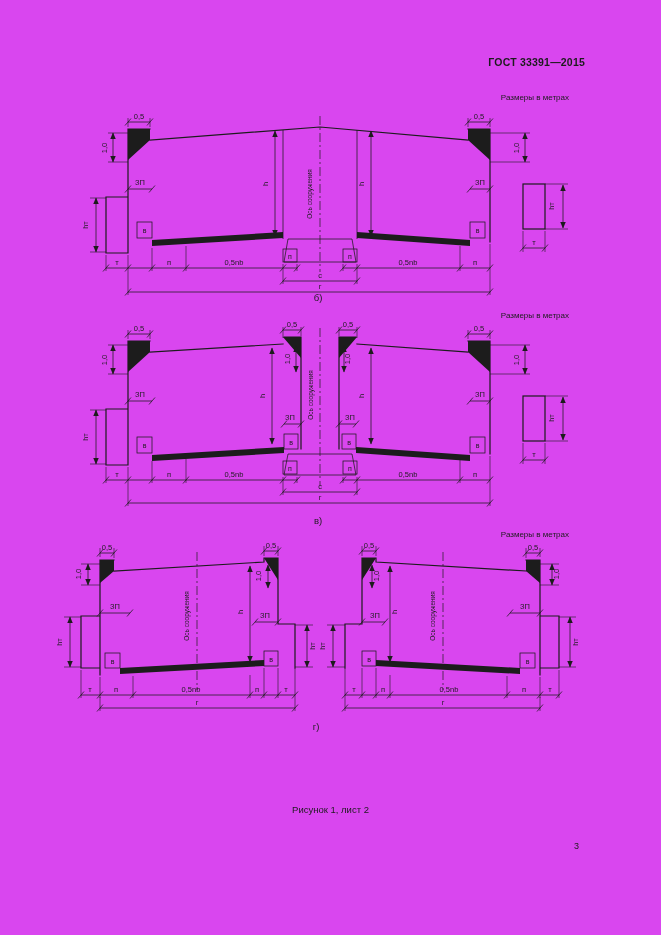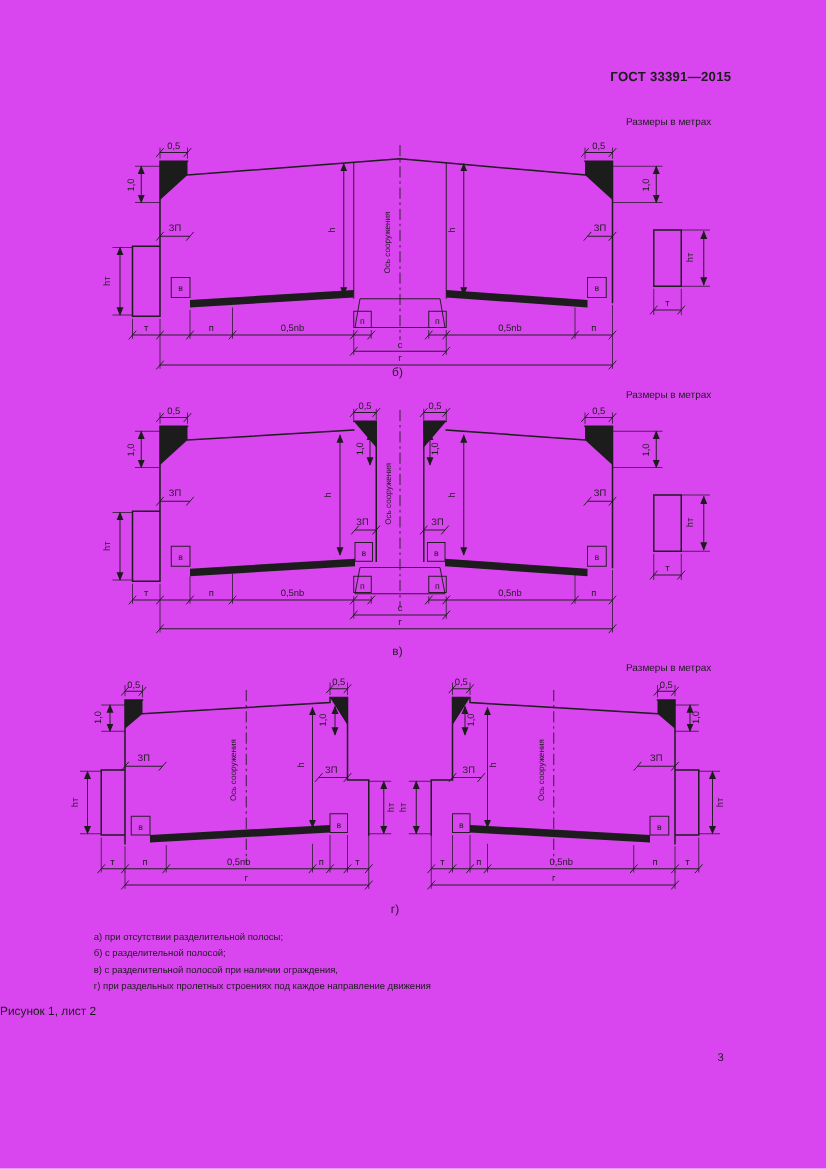--- a/index.html
+++ b/index.html
@@ -2,21 +2,21 @@
 <html><head>
 <meta charset="utf-8">
 <style>
   html,body{margin:0;padding:0;background:#fff;}
   .page{position:relative;width:661px;height:935px;background:#d946ef;outline:1px solid #e4e4e4;
         font-family:"Liberation Sans",sans-serif;color:#1c1c1c;overflow:hidden;}
   .std{position:absolute;top:56px;right:76px;font-size:10.5px;font-weight:bold;letter-spacing:.2px;}
   .note{position:absolute;right:92px;font-size:8px;}
   .n1{top:93px}.n2{top:311px}.n3{top:530px}
   .fnotes{position:absolute;left:75px;top:743px;font-size:7.6px;line-height:13px;}
-  .caption{position:absolute;left:0;top:804px;width:100%;font-size:9.5px;}
+  .caption{position:absolute;left:0;top:804px;width:100%;text-align:center;font-size:9.5px;}
   .pagenum{position:absolute;right:82px;top:841px;font-size:9px;}
   svg{position:absolute;left:0;top:0;}
   .ln{stroke:#1c1c1c;stroke-width:1.2;fill:none;stroke-linecap:square;}
   .dm{stroke:#1c1c1c;stroke-width:.75;fill:none;}
   .xt{stroke:#1c1c1c;stroke-width:.6;fill:none;}
   .bk{fill:#1c1c1c;stroke:none;}
   .cl{stroke:#1c1c1c;stroke-width:.7;fill:none;stroke-dasharray:9 3 2 3;}
   .ar{marker-start:url(#arw);marker-end:url(#arw);}
   text{font-family:"Liberation Sans",sans-serif;font-size:7.5px;fill:#1c1c1c;}
   .tm{text-anchor:middle;}
@@ -209,22 +209,16 @@
       <text class="tm" x="383" y="692">п</text>
       <text class="tm" x="449" y="692">0,5nb</text>
       <text class="tm" x="524" y="692">п</text>
       <text class="tm" x="550" y="692">т</text>
       <text class="tm" x="197" y="705">г</text>
       <text class="tm" x="443" y="705">г</text>
       <text class="tm t9" x="316" y="730">г)</text>
     </g>
   </svg>
 
-  <div class="fnotes">
-    <div>а) при отсутствии разделительной полосы;</div>
-    <div>б) с разделительной полосой;</div>
-    <div>в) с разделительной полосой при наличии ограждения,</div>
-    <div>г) при раздельных пролетных строениях под каждое направление движения</div>
-  </div>
 
   <div class="caption">Рисунок 1, лист 2</div>
   <div class="pagenum">3</div>
 </div>
 
 </body></html>

